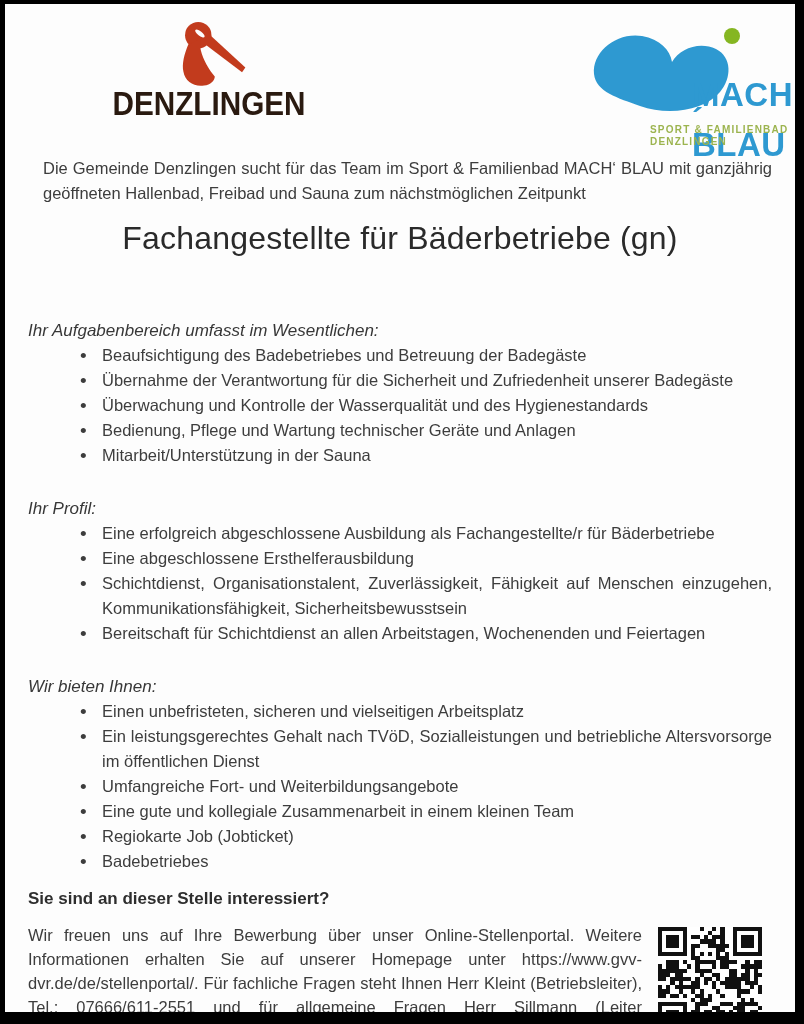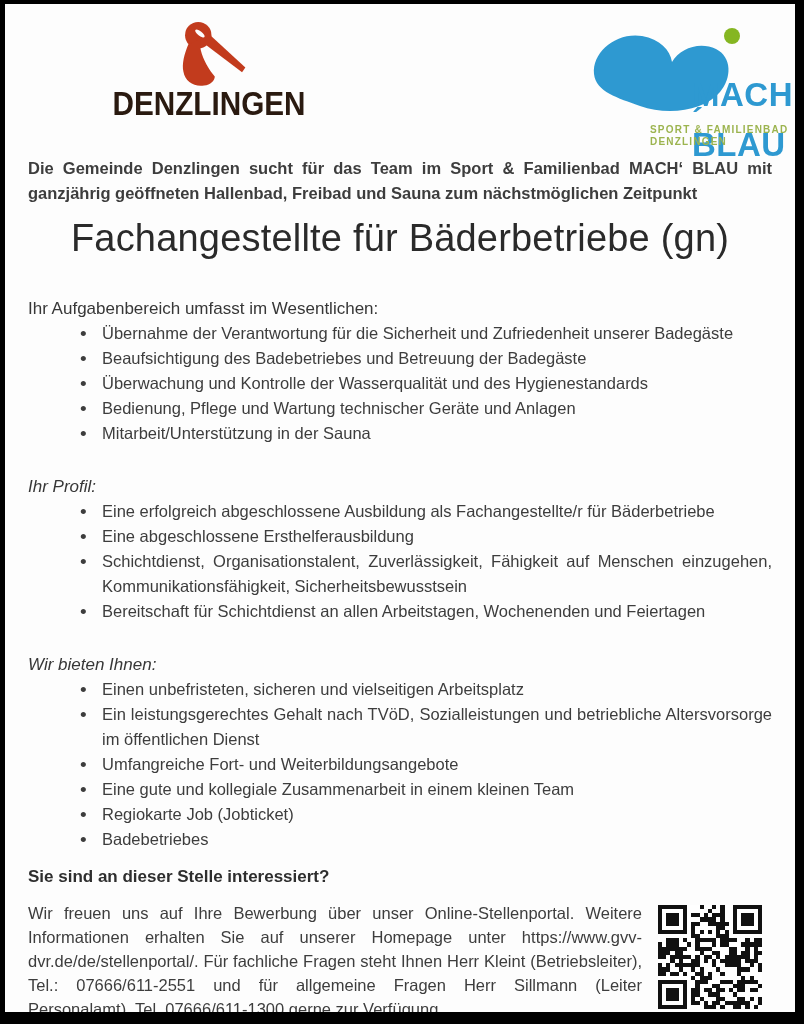--- a/index.html
+++ b/index.html
@@ -40,28 +40,28 @@
     color: var(--mb_blue, #2e99d1);
     font-weight:bold; font-size:33px; line-height:25px; letter-spacing:0.5px;
   }
   .mb-sub {
     position:absolute; left:70px; top:108px;
     color: var(--mb_green, #9cb44f);
     font-weight:bold; font-size:10px; line-height:12px; letter-spacing:1.2px;
     white-space:nowrap;
   }
   
-  .intro { margin:6px 0 0 0; text-align:justify;font-weight:bold; }
+  .intro { margin:6px 0 0 15px; text-align:justify; }
   .title {
     margin:14px 0 0 0; text-align:center;
-    font-size:38px; line-height:36px; font-weight:normal;
+    font-size:32px; line-height:36px; font-weight:normal;
     color:#2a2a2a; letter-spacing:0.2px;
   }
   .sh { margin:0; font-size:17px; line-height:25px; font-weight:normal; color:#373737; }
-  .gap-lg { margin-top:40px; }
+  .gap-lg { margin-top:62px;font-style:italic; }
   .gap-sm { margin-top:28px;font-style:italic; }
   ul.bullets { margin:0; padding:0 0 0 74px; list-style:none; }
   ul.bullets li { position:relative; text-align:justify; }
   ul.bullets li::before {
     content:"\2022";
     position:absolute; left:-22px; top:0;
     font-size:19px; color:#3d3d3d;
   }
   .closing-h { margin:12px 0 12px 0; font-size:17px; line-height:25px; font-weight:bold; color:#2e2e2e; }
   .closing-content { overflow:hidden; }
@@ -101,22 +101,22 @@
       </div>
     </div>
   </div>
 
   <p class="intro">Die Gemeinde Denzlingen sucht für das Team im Sport &amp; Familienbad MACH‘ BLAU mit ganzjährig geöffneten Hallenbad, Freibad und Sauna zum nächstmöglichen Zeitpunkt</p>
 
   <h1 class="title">Fachangestellte für Bäderbetriebe (gn)</h1>
 
   <h2 class="sh gap-lg">Ihr Aufgabenbereich umfasst im Wesentlichen:</h2>
   <ul class="bullets">
+    <li>Beaufsichtigung des Badebetriebes und Betreuung der Badegäste</li>
     <li>Übernahme der Verantwortung für die Sicherheit und Zufriedenheit unserer Badegäste</li>
-    <li>Beaufsichtigung des Badebetriebes und Betreuung der Badegäste</li>
     <li>Überwachung und Kontrolle der Wasserqualität und des Hygienestandards</li>
     <li>Bedienung, Pflege und Wartung technischer Geräte und Anlagen</li>
     <li>Mitarbeit/Unterstützung in der Sauna</li>
   </ul>
 
   <h2 class="sh gap-sm">Ihr Profil:</h2>
   <ul class="bullets">
     <li>Eine erfolgreich abgeschlossene Ausbildung als Fachangestellte/r für Bäderbetriebe</li>
     <li>Eine abgeschlossene Ersthelferausbildung</li>
     <li>Schichtdienst, Organisationstalent, Zuverlässigkeit, Fähigkeit auf Menschen einzugehen, Kommunikationsfähigkeit, Sicherheitsbewusstsein</li>

